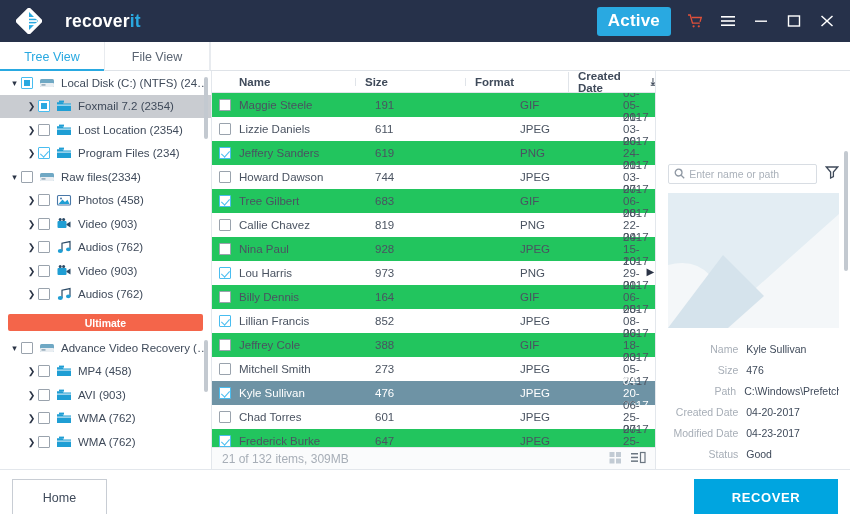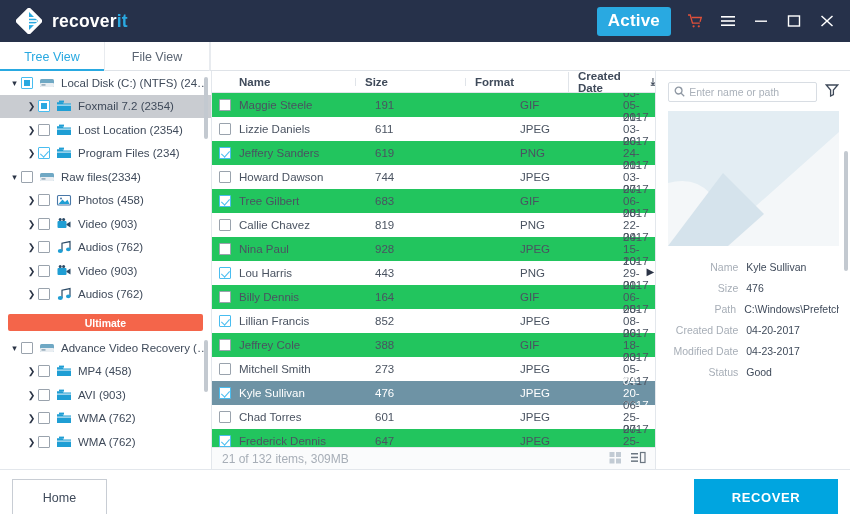--- a/index.html
+++ b/index.html
@@ -8,21 +8,21 @@
     font-family: "Liberation Sans", sans-serif;
     background: #fff; overflow: hidden;
   }
   .app { position: relative; width: 850px; height: 514px; background: #fff; }
 
   
   .titlebar {
     height: 42px; background: #26314a;
     display: flex; align-items: center; padding: 0 14px 0 16px;
   }
-  .logo-wrap { display: flex; align-items: center; gap: 10px; }
+  .logo-wrap { display: flex; align-items: center; gap: 23px; }
   .logo-mark { width: 26px; height: 26px; position: relative; }
   .brand { font-size: 17.5px; font-weight: bold; letter-spacing: .2px; color: #fff; }
   .brand .accent { color: #2aa8e0; }
   .tb-right { margin-left: auto; display: flex; align-items: center; gap: 15px; }
   .badge-active {
     background: #29a9e1; color: #fff; font-size: 17px; font-weight: bold;
     padding: 4px 11px 5px; border-radius: 3px; letter-spacing: .2px;
   }
   .tb-icon { width: 18px; height: 18px; display: block; cursor: pointer; }
 
@@ -137,21 +137,21 @@
   .view-icons { margin-left: auto; display: flex; gap: 9px; padding-right: 9px; }
 
   .collapse-arrow {
     position: absolute; right: 1px; top: 196px; font-size: 10px;
     color: #2b3446; cursor: pointer; line-height: 1;
   }
 
   
   .right {
     width: 196px; background: #fff; border-left: 1px solid #e3e7ec;
-    display: flex; flex-direction: column; padding: 0 12px; position: relative;
+    display: flex; flex-direction: column; padding: 0 12px; position: relative; justify-content: flex-end;
   }
   .searchrow { display: flex; align-items: center; gap: 8px; height: 30px; margin-top: 6px; }
   .searchbox {
     flex: 1; height: 20px; border: 1px solid #d8dde3; border-radius: 2px;
     display: flex; align-items: center; padding: 0 5px; gap: 4px; background: #fff;
   }
   .searchbox input {
     border: 0; outline: 0; font-size: 10.5px; color: #3f4a5a;
     font-family: "Liberation Sans", sans-serif; width: 100%; background: transparent;
   }
@@ -482,21 +482,21 @@
           <div class="row alt">
             <span class="rcb"></span>
             <span class="cell-name">Nina Paul</span>
             <span class="cell-size">928</span>
             <span class="cell-fmt">JPEG</span>
             <span class="cell-date">04-15-2017</span>
           </div>
           <div class="row">
             <span class="rcb checked"></span>
             <span class="cell-name">Lou Harris</span>
-            <span class="cell-size">443</span>
+            <span class="cell-size">973</span>
             <span class="cell-fmt">PNG</span>
             <span class="cell-date">10-29-2017</span>
           </div>
           <div class="row alt">
             <span class="rcb"></span>
             <span class="cell-name">Billy Dennis</span>
             <span class="cell-size">164</span>
             <span class="cell-fmt">GIF</span>
             <span class="cell-date">01-06-2017</span>
           </div>
@@ -530,21 +530,21 @@
           </div>
           <div class="row">
             <span class="rcb"></span>
             <span class="cell-name">Chad Torres</span>
             <span class="cell-size">601</span>
             <span class="cell-fmt">JPEG</span>
             <span class="cell-date">06-25-2017</span>
           </div>
           <div class="row alt">
             <span class="rcb checked"></span>
-            <span class="cell-name">Frederick Dennis</span>
+            <span class="cell-name">Frederick Burke</span>
             <span class="cell-size">647</span>
             <span class="cell-fmt">JPEG</span>
             <span class="cell-date">07-25-2017</span>
           </div>
         </div>
 
       <div class="statusbar">
         <span>21 of 132 items, 309MB</span>
         <span class="view-icons">
           <span>

